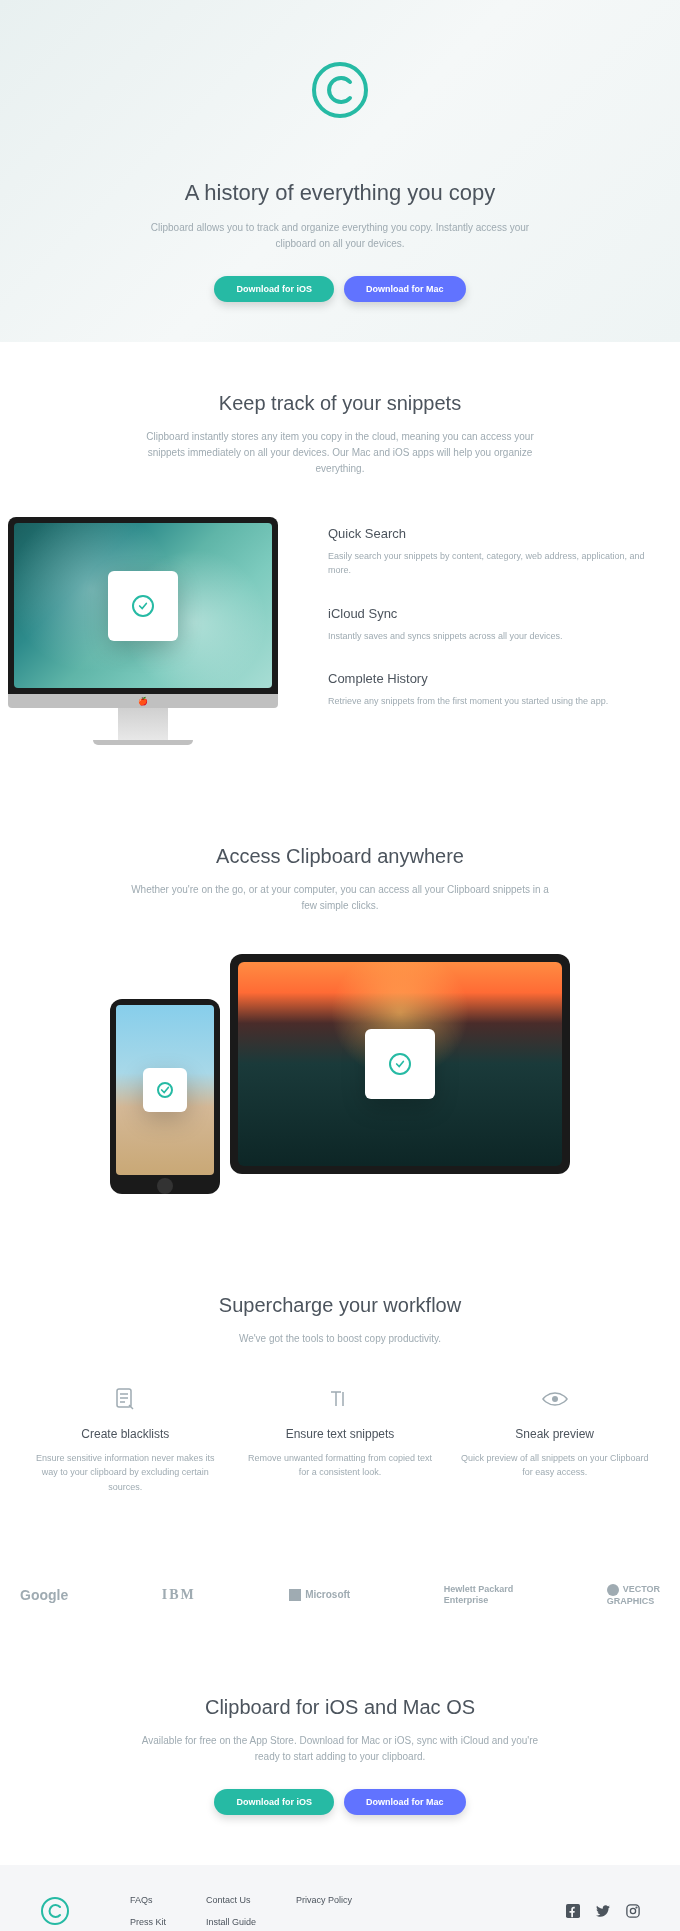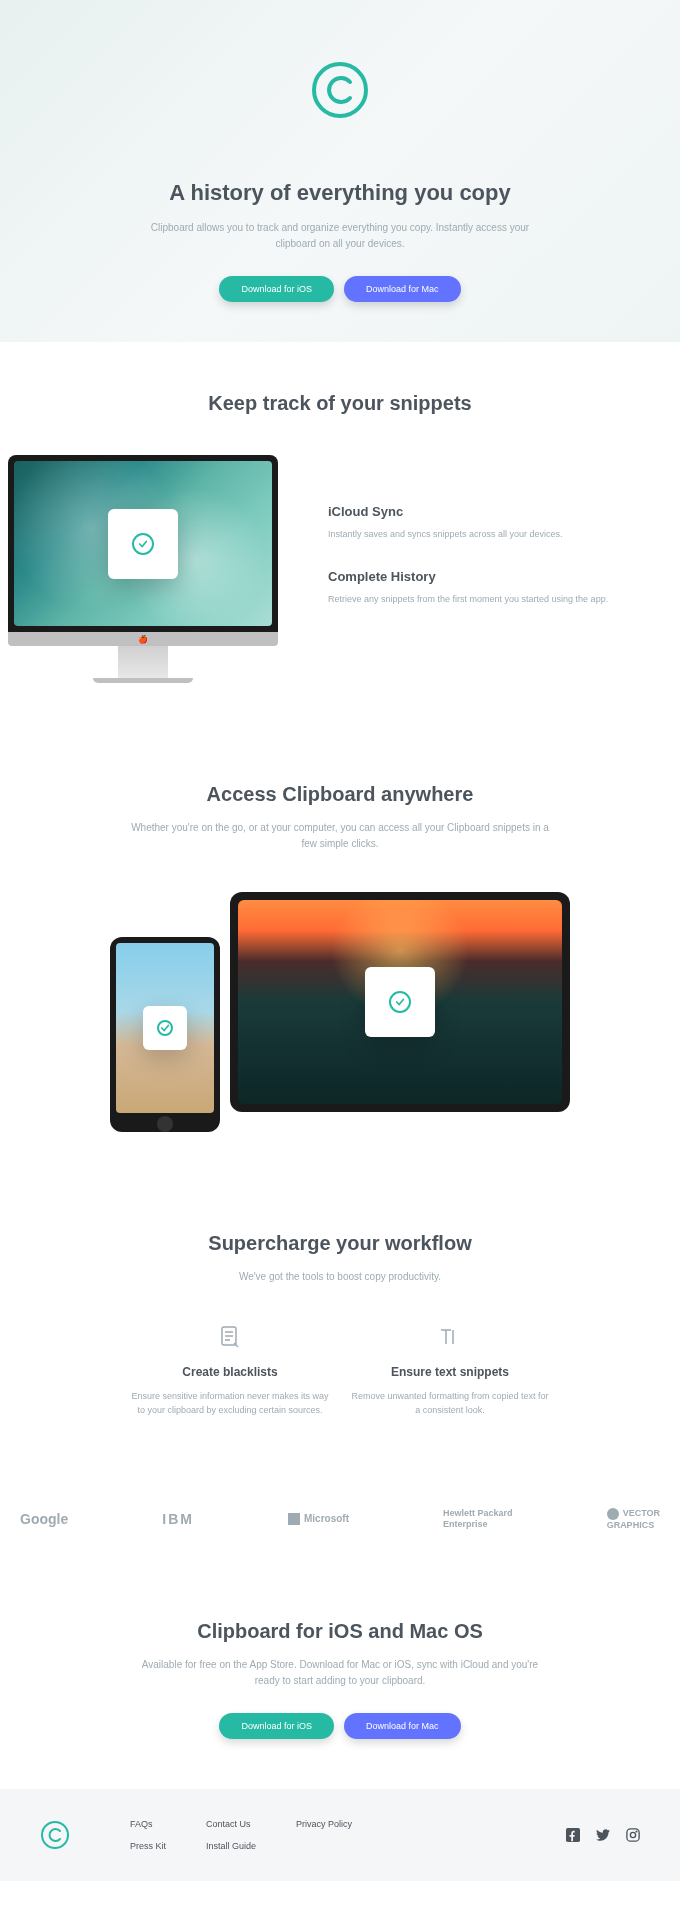--- a/index.html
+++ b/index.html
@@ -1,26 +1,26 @@
 <!DOCTYPE html>
 <html><head>
 <meta charset="utf-8">
 <style>
 *{margin:0;padding:0;box-sizing:border-box}
 body{font-family:-apple-system,BlinkMacSystemFont,'Segoe UI',Arial,sans-serif;color:#4c545d;background:#fff}
 .hero-bg{background:linear-gradient(135deg,#e8f0f0 0%,#f5f8f8 50%,#eef4f4 100%);padding:60px 20px 40px;text-align:center}
 .logo{width:60px;height:60px;margin:0 auto 60px}
 .logo svg{width:100%;height:100%}
-h1,h2,h3{color:#4c545d;font-weight:700}
+h1,h2,h3{color:#4c545d;font-weight:400}
 h1{font-size:22px;margin-bottom:14px}
 h2{font-size:20px;margin-bottom:14px}
 h3{font-size:13px;margin-bottom:8px}
 p.lead{color:#9fabb2;font-size:10px;line-height:1.6;max-width:420px;margin:0 auto 24px}
 .btns{display:flex;justify-content:center;gap:10px;margin-top:24px}
-.btn{padding:8px 22px;border-radius:20px;border:none;color:#fff;font-size:9px;font-weight:400;cursor:pointer;box-shadow:0 4px 8px rgba(0,0,0,.15)}
+.btn{padding:8px 22px;border-radius:20px;border:none;color:#fff;font-size:9px;font-weight:700;cursor:pointer;box-shadow:0 4px 8px rgba(0,0,0,.15)}
 .btn-cyan{background:#26baa4}
 .btn-purple{background:#6173ff}
 .section{padding:50px 28px;text-align:center}
 .snippets{display:flex;align-items:center;gap:50px;margin-top:40px}
 .computer{width:270px;flex-shrink:0;margin-left:-20px}
 .monitor{background:#1a1a1a;border-radius:8px 8px 0 0;padding:6px;position:relative}
 .screen{position:relative;height:165px;border-radius:4px;overflow:hidden;background:linear-gradient(135deg,#1a5f5f 0%,#2d8b8b 30%,#5fb5a8 50%,#7dcbbe 70%,#a8ddd4 100%)}
 .screen::before{content:'';position:absolute;inset:0;background:radial-gradient(circle at 30% 40%,rgba(255,255,255,.3)0%,transparent 40%),radial-gradient(circle at 70% 60%,rgba(255,255,255,.4)0%,transparent 35%)}
 .card{position:absolute;top:50%;left:50%;transform:translate(-50%,-50%);background:#fff;border-radius:6px;padding:24px;box-shadow:0 8px 24px rgba(0,0,0,.2)}
 .check{width:22px;height:22px;border:2px solid #26baa4;border-radius:50%;display:flex;align-items:center;justify-content:center}
@@ -39,21 +39,21 @@
 .phone{position:absolute;left:0;bottom:0;width:110px;height:195px;background:#1a1a1a;border-radius:12px;padding:6px;z-index:2}
 .phone-screen{width:100%;height:170px;border-radius:4px;overflow:hidden;position:relative;background:linear-gradient(180deg,#87ceeb 0%,#a8d8e8 40%,#d4b896 60%,#c9a876 100%)}
 .phone-btn{width:16px;height:16px;border-radius:50%;background:#333;margin:3px auto 0}
 .workflow{display:flex;gap:20px;margin-top:40px;justify-content:center}
 .workflow-item{flex:1;text-align:center;max-width:200px}
 .workflow-icon{height:24px;margin-bottom:16px;display:flex;align-items:center;justify-content:center;color:#9fabb2}
 .workflow-item h3{font-size:12px;margin-bottom:10px}
 .workflow-item p{color:#9fabb2;font-size:9px;line-height:1.6}
 .logos{display:flex;justify-content:space-between;align-items:center;padding:40px 20px;gap:20px}
 .brand{color:#9fabb2;font-size:14px;font-weight:600}
-.brand.ibm{font-family:Liberation Sans, sans-serif;letter-spacing:2px}
+.brand.ibm{font-family:Liberation Serif, serif;letter-spacing:2px}
 .brand.ms{font-size:10px}
 .brand.ms::before{content:'';display:inline-block;width:12px;height:12px;background:#9fabb2;margin-right:4px;vertical-align:middle}
 .brand.hp{font-size:9px;text-align:left;line-height:1.2}
 .brand.vg{font-size:9px}
 .brand.vg::before{content:'';display:inline-block;width:12px;height:12px;background:#9fabb2;border-radius:50%;margin-right:4px;vertical-align:middle}
 footer{background:#f5f6f8;padding:30px 40px;display:flex;align-items:center;gap:60px}
 .footer-logo{width:30px;height:30px}
 .footer-links{display:grid;grid-template-columns:repeat(3,auto);gap:12px 40px;font-size:9px}
 .footer-links a{color:#4c545d;text-decoration:none}
 .social{margin-left:auto;display:flex;gap:16px}
@@ -72,40 +72,45 @@
   <h1>A history of everything you copy</h1>
   <p class="lead">Clipboard allows you to track and organize everything you copy. Instantly access your clipboard on all your devices.</p>
   <div class="btns">
     <button class="btn btn-cyan">Download for iOS</button>
     <button class="btn btn-purple">Download for Mac</button>
   </div>
 </div>
 
 <div class="section">
   <h2>Keep track of your snippets</h2>
+  <p class="lead">Clipboard instantly stores any item you copy in the cloud, meaning you can access your snippets immediately on all your devices. Our Mac and iOS apps will help you organize everything.</p>
   <div class="snippets">
     <div class="computer">
       <div class="monitor">
         <div class="screen">
           <div class="card">
               <div class="check">
                 <svg viewBox="0 0 12 12">
                   <path d="M2 6l3 3 5-6" fill="none" stroke="#26baa4" stroke-width="2" stroke-linecap="round"></path>
                 </svg>
               </div>
             </div>
         </div>
       </div>
       <div class="chin">
           <span class="apple">🍎</span>
         </div>
       <div class="stand"></div>
         <div class="base"></div>
     </div>
     <div class="features">
+      <div class="feature">
+        <h3>Quick Search</h3>
+        <p>Easily search your snippets by content, category, web address, application, and more.</p>
+      </div>
       <div class="feature">
         <h3>iCloud Sync</h3>
         <p>Instantly saves and syncs snippets across all your devices.</p>
       </div>
       <div class="feature">
         <h3>Complete History</h3>
         <p>Retrieve any snippets from the first moment you started using the app.</p>
       </div>
     </div>
   </div>
@@ -157,20 +162,30 @@
       <p>Ensure sensitive information never makes its way to your clipboard by excluding certain sources.</p>
     </div>
     <div class="workflow-item">
       <div class="workflow-icon">
           <svg width="24" height="20" viewBox="0 0 24 20">
             <path d="M3 3h10M8 3v14M15 3v14" stroke="#9fabb2" stroke-width="1.5" fill="none"></path>
           </svg>
         </div>
       <h3>Ensure text snippets</h3>
       <p>Remove unwanted formatting from copied text for a consistent look.</p>
+    </div>
+    <div class="workflow-item">
+      <div class="workflow-icon">
+          <svg width="28" height="16" viewBox="0 0 28 16">
+            <path d="M2 8s4-6 12-6 12 6 12 6-4 6-12 6S2 8 2 8z" fill="none" stroke="#9fabb2" stroke-width="1.5"></path>
+            <circle cx="14" cy="8" r="3" fill="#9fabb2"></circle>
+          </svg>
+        </div>
+      <h3>Sneak preview</h3>
+      <p>Quick preview of all snippets on your Clipboard for easy access.</p>
     </div>
   </div>
 </div>
 
 <div class="logos">
   <div class="brand">Google</div>
   <div class="brand ibm">IBM</div>
   <div class="brand ms">Microsoft</div>
   <div class="brand hp" style="white-space:pre-line">Hewlett Packard
 Enterprise</div>

